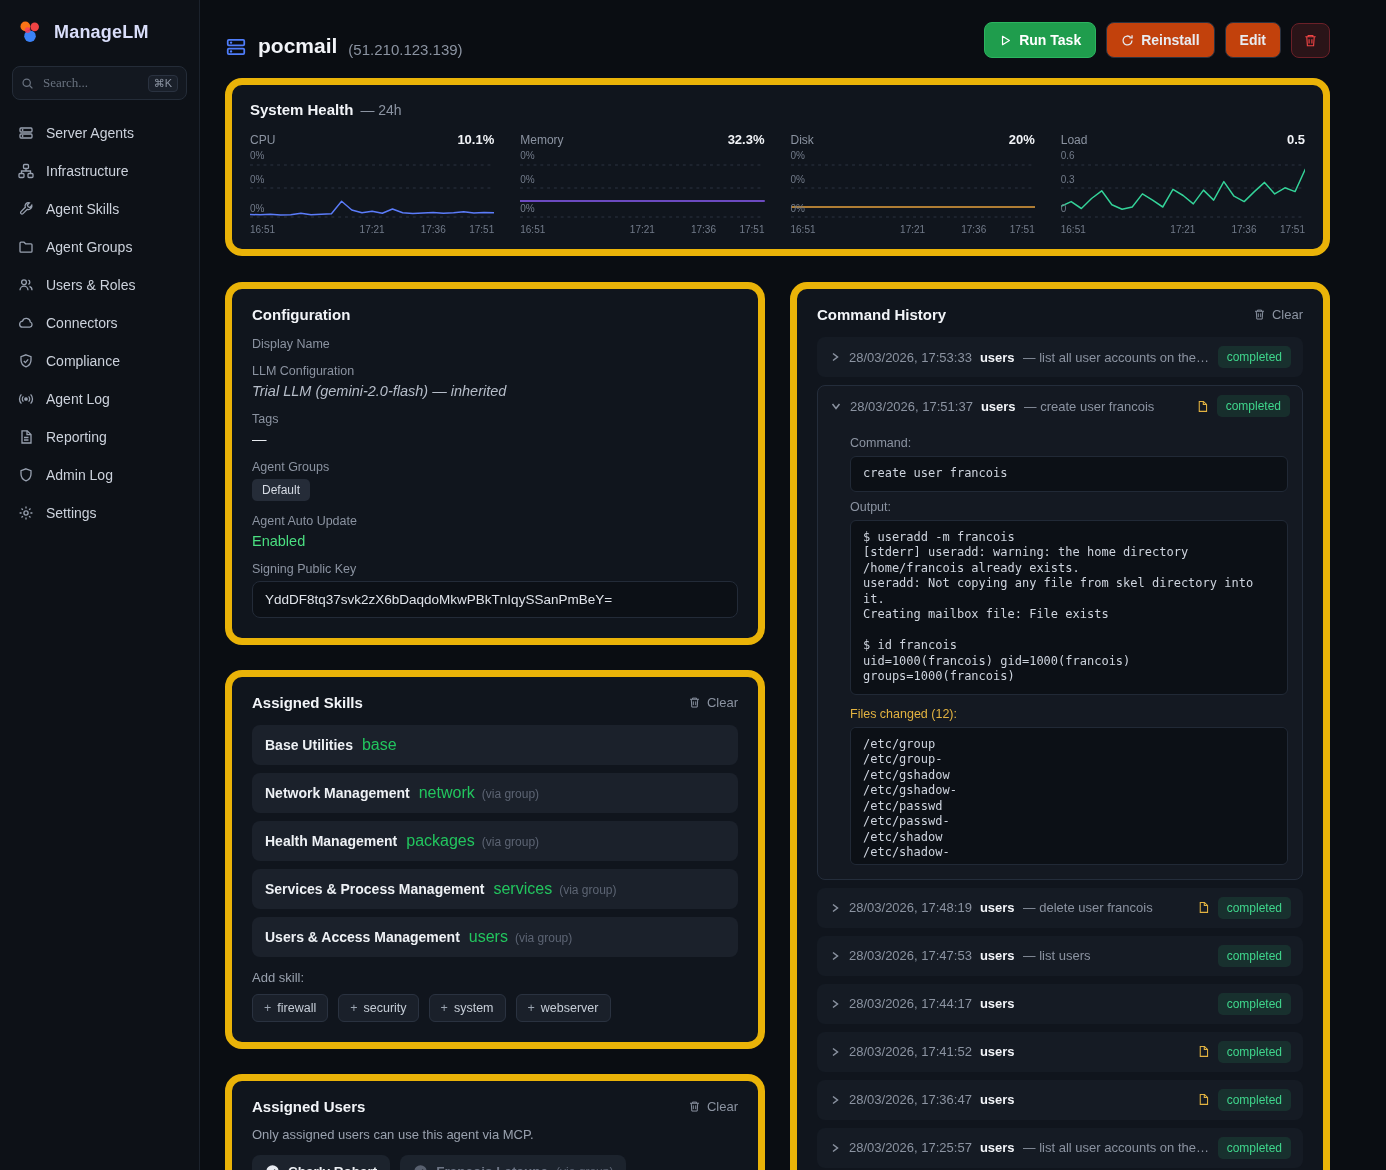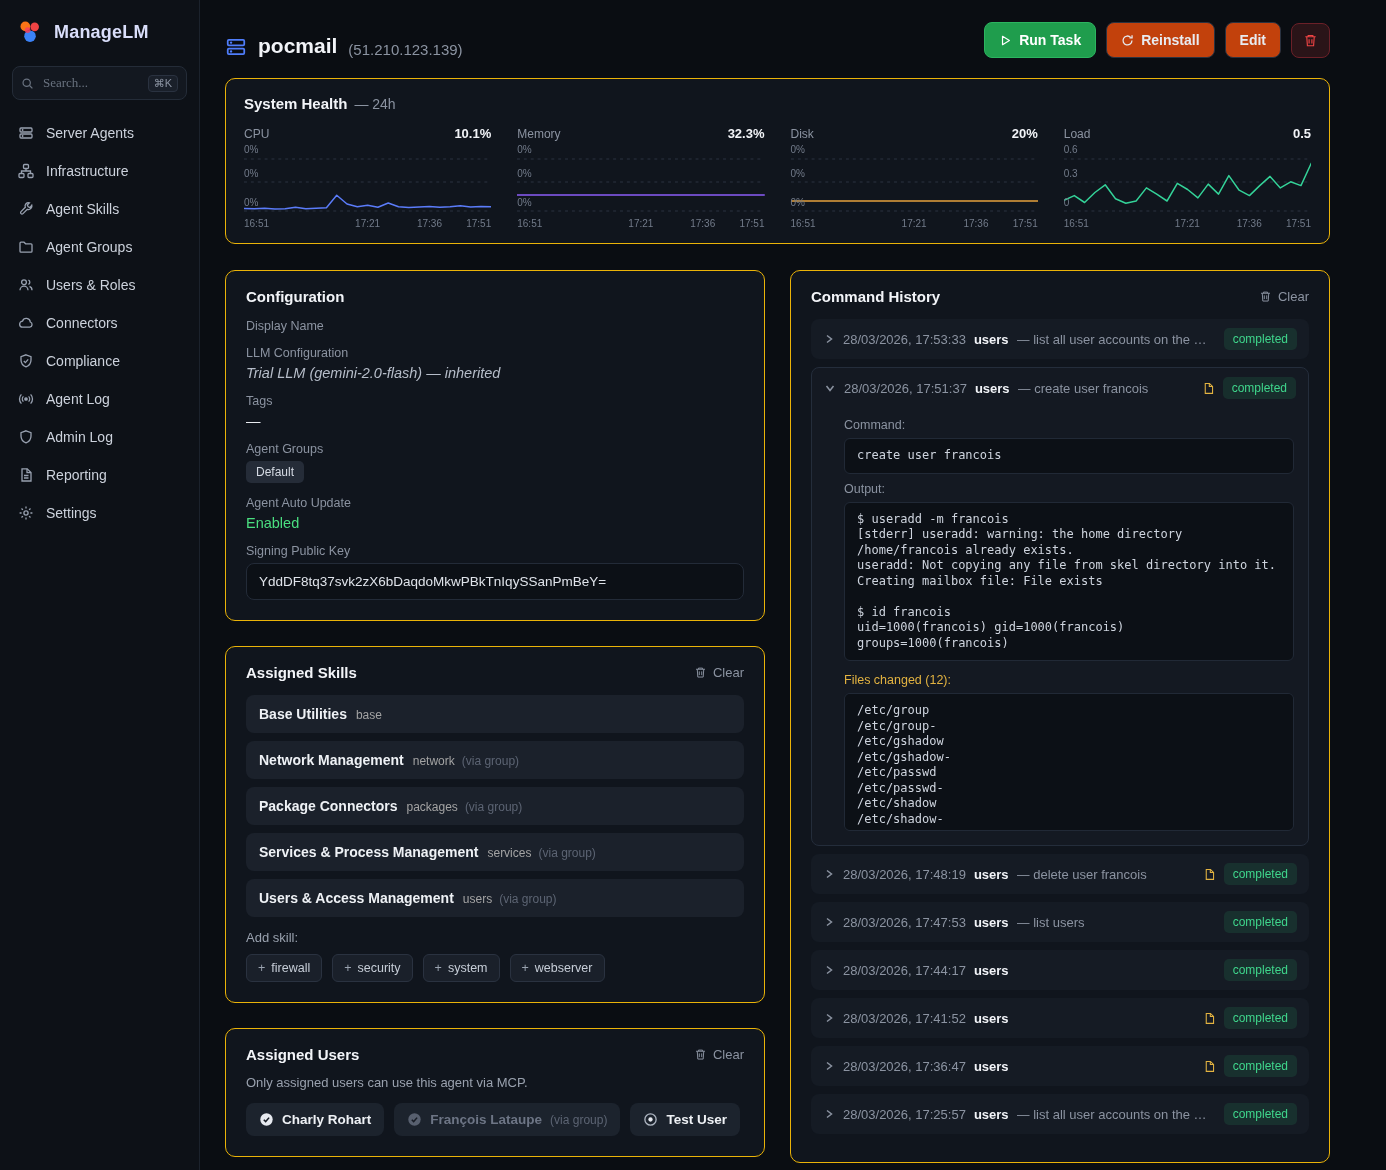--- a/index.html
+++ b/index.html
@@ -26,21 +26,21 @@
   .main{position:absolute;left:200px;top:0;right:0;bottom:0;padding:18px 56px 24px 25px;box-sizing:border-box;overflow:hidden}
   .page-header{display:flex;align-items:flex-end;gap:11px;margin:4px 0 20px}
   .title{font-size:21px;font-weight:700;color:#f2f4f8}
   .subtitle{font-size:15px;color:#8b93a1}
   .actions{margin-left:auto;display:flex;gap:10px;align-items:center}
   .btn{display:inline-flex;align-items:center;gap:7px;font-size:14px;border-radius:8px;
     padding:9px 14px;border:1px solid transparent;cursor:pointer;font-weight:600;font-family:"Liberation Sans",sans-serif}
   .btn-green{background:#1f9d4d;border-color:#2cb45f;color:#fff}
   .btn-dark{background:#c2410c;border-color:#2a3240;color:#e8ebf0}
   .btn-danger{background:#2a1418;border-color:#6b2028;color:#ef4444;padding:9px 11px}
-  .card{background:#10151d;border:1px solid #eab308;border-radius:10px;box-sizing:border-box}
+  .card{background:#10151d;border:7px solid #eab308;border-radius:17px;box-sizing:border-box}
   
   .sh-card{padding:16px 18px 12px;margin-bottom:26px}
   .sh-title-row{display:flex;align-items:baseline;gap:7px}
   .sh-title{font-size:15px;font-weight:700;color:#f2f4f8}
   .sh-period{color:#8b93a1;font-size:14px}
   .charts{display:flex;gap:26px;margin-top:14px}
   .chart{flex:1;min-width:0}
   .chart-head{display:flex;justify-content:space-between;align-items:baseline;font-size:12px;color:#8b93a1}
   .chart-head .val{color:#f2f4f8;font-weight:700;font-size:13px}
   .plotwrap{position:relative;margin-top:16px}
@@ -80,21 +80,21 @@
     font-family:"DejaVu Sans Mono",monospace;font-size:12px;line-height:15.5px;color:#ced4de;white-space:pre-wrap;word-break:break-word}
   .fileslabel{color:#e3b341;font-size:12.5px;margin:12px 0 6px}
   .filesbox{height:118px;overflow-y:auto}
   .filesbox::-webkit-scrollbar{width:8px}
   .filesbox::-webkit-scrollbar-track{background:#0c1016}
   .filesbox::-webkit-scrollbar-thumb{background:#3a4353;border-radius:4px}
   
   .skill-row{display:flex;align-items:baseline;background:#1b212b;border-radius:8px;
     padding:11px 13px;margin-bottom:8px;cursor:pointer}
   .skill-name{font-size:14px;font-weight:700;color:#eef1f5}
-  .skill-tag{font-size:12px;color:#a3a3a3;margin-left:9px}
+  .skill-tag{font-size:16px;color:#22c55e;margin-left:9px}
   .skill-via{font-size:12px;color:#5c6473;margin-left:7px}
   .add-label{font-size:13px;color:#99a1ae;margin:13px 0 9px}
   .add-chips{display:flex;gap:10px}
   .add-chip{display:inline-flex;align-items:center;gap:6px;background:#1a202a;border:1px solid #2a3240;
     border-radius:6px;padding:6px 11px;font-size:12.5px;color:#c6cdd7;cursor:pointer}
   .plus{color:#9aa3b0}
   
   .users-note{font-size:13px;color:#99a1ae;margin:-2px 0 13px}
   .user-chips{display:flex;gap:10px;flex-wrap:wrap}
   .user-chip{display:inline-flex;align-items:center;gap:8px;background:#1c232d;border-radius:8px;
@@ -180,30 +180,30 @@
   </div>
   <div class="nav-item">
     <svg width="16" height="16" viewBox="0 0 16 16" fill="none" stroke="#98a1b0" stroke-width="1.3">
         <circle cx="8" cy="8" r="1.2" fill="#98a1b0"></circle>
         <path d="M5.4 10.6a3.7 3.7 0 0 1 0-5.2M10.6 5.4a3.7 3.7 0 0 1 0 5.2M3.4 12.6a6.5 6.5 0 0 1 0-9.2M12.6 3.4a6.5 6.5 0 0 1 0 9.2"></path>
       </svg>
     <span>Agent Log</span>
   </div>
   <div class="nav-item">
     <svg width="16" height="16" viewBox="0 0 16 16" fill="none" stroke="#98a1b0" stroke-width="1.3">
-        <path d="M8 1.8l5 1.8v3.3c0 3-2 5.7-5 6.9-3-1.2-5-3.9-5-6.9V3.6z"></path>
-      </svg>
-    <span>Admin Log</span>
-  </div>
-  <div class="nav-item">
-    <svg width="16" height="16" viewBox="0 0 16 16" fill="none" stroke="#98a1b0" stroke-width="1.3">
         <path d="M4 1.8h5.2L13 5.6V14H4z"></path>
         <path d="M9 1.8v3.8h4M6 8.5h4.5M6 11h4.5"></path>
       </svg>
     <span>Reporting</span>
+  </div>
+  <div class="nav-item">
+    <svg width="16" height="16" viewBox="0 0 16 16" fill="none" stroke="#98a1b0" stroke-width="1.3">
+        <path d="M8 1.8l5 1.8v3.3c0 3-2 5.7-5 6.9-3-1.2-5-3.9-5-6.9V3.6z"></path>
+      </svg>
+    <span>Admin Log</span>
   </div>
   <div class="nav-item">
     <svg width="16" height="16" viewBox="0 0 16 16" fill="none" stroke="#98a1b0" stroke-width="1.3">
         <circle cx="8" cy="8" r="2.1"></circle>
         <path d="M8 1.6v2M8 12.4v2M1.6 8h2M12.4 8h2M3.5 3.5l1.4 1.4M11.1 11.1l1.4 1.4M12.5 3.5l-1.4 1.4M4.9 11.1l-1.4 1.4"></path>
       </svg>
     <span>Settings</span>
   </div>
 </nav>
 
@@ -384,21 +384,21 @@
           <span class="skill-name">Base Utilities</span>
           <span class="skill-tag">base</span>
           <span class="skill-via"></span>
         </div>
         <div class="skill-row">
           <span class="skill-name">Network Management</span>
           <span class="skill-tag">network</span>
           <span class="skill-via">(via group)</span>
         </div>
         <div class="skill-row">
-          <span class="skill-name">Package Connectors</span>
+          <span class="skill-name">Health Management</span>
           <span class="skill-tag">packages</span>
           <span class="skill-via">(via group)</span>
         </div>
         <div class="skill-row">
           <span class="skill-name">Services &amp; Process Management</span>
           <span class="skill-tag">services</span>
           <span class="skill-via">(via group)</span>
         </div>
         <div class="skill-row">
           <span class="skill-name">Users &amp; Access Management</span>

